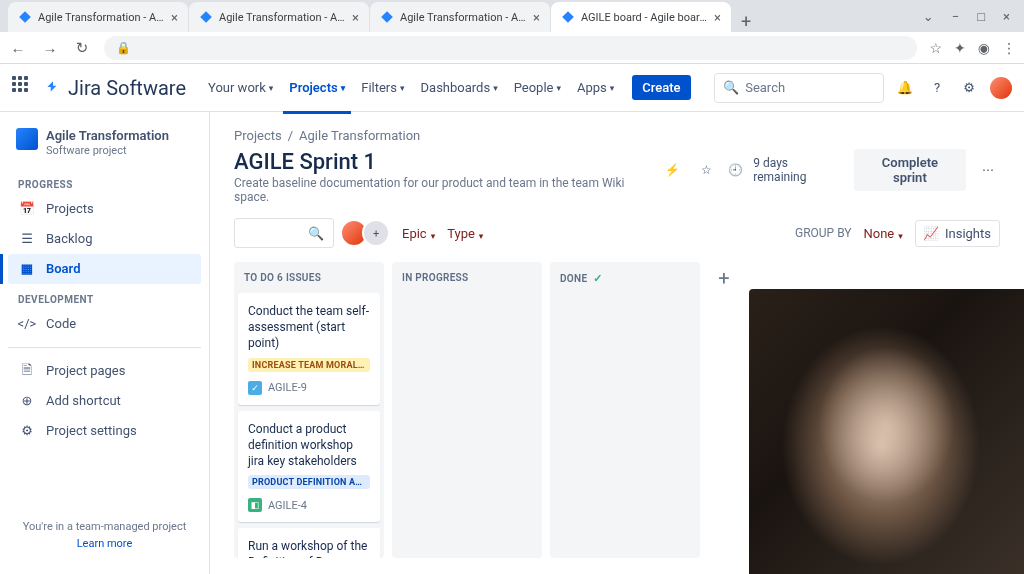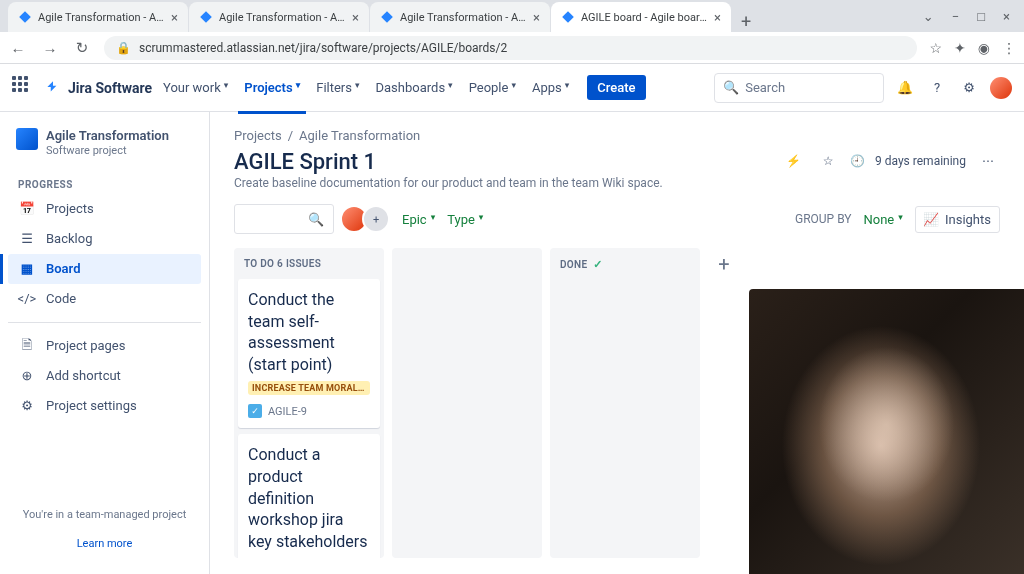--- a/index.html
+++ b/index.html
@@ -17,23 +17,23 @@
 .window-controls { margin-left: auto; display: flex; gap: 18px; padding: 0 14px; color: #5f6368; font-size: 13px; align-self: center; }
 .addr-bar { display: flex; align-items: center; height: 32px; background: #fff; padding: 0 8px; gap: 12px; border-bottom: 1px solid #dadce0; }
 .nav-btn { color: #5f6368; font-size: 15px; width: 20px; text-align: center; }
 .url-box { flex: 1; background: #f1f3f4; border-radius: 14px; height: 24px; display: flex; align-items: center; padding: 0 12px; font-size: 12px; color: #3c4043; gap: 8px; }
 .addr-icons { display: flex; gap: 12px; color: #5f6368; font-size: 14px; }
 
 
 .top-nav { display: flex; align-items: center; height: 48px; padding: 0 12px; border-bottom: 1px solid #dfe1e6; gap: 4px; }
 .app-switcher { width: 24px; height: 24px; display: grid; grid-template-columns: repeat(3,4px); grid-template-rows: repeat(3,4px); gap: 2px; margin-right: 4px; }
 .app-switcher span { background: #42526E; border-radius: 1px; }
-.jira-logo { display: flex; align-items: center; gap: 6px; font-weight: 700; color: #253858; font-size: 14px; margin-right: 1px; }
+.jira-logo { display: flex; align-items: center; gap: 6px; font-weight: 400; color: #253858; font-size: 20px; margin-right: 12px; }
 .jira-logo svg { width: 18px; height: 18px; }
-.nav-item { padding: 4px 6px; font-size: 13px; color: #42526E; display: flex; gap: 3px; cursor: pointer; }
+.nav-item { padding: 4px 6px; font-size: 13px; color: #42526E; display: flex; align-items: center; gap: 3px; cursor: pointer; }
 .nav-item.active { color: #0052CC; font-weight: 600; position: relative; }
 .nav-item.active::after { content: ''; position: absolute; bottom: -15px; left: 0; right: 0; height: 3px; background: #0052CC; }
 .chevron { font-size: 9px; }
 .create-btn { background: #0052CC; color: #fff; border: none; padding: 5px 10px; border-radius: 3px; font-size: 13px; font-weight: 500; margin-left: 8px; cursor: pointer; }
 .nav-right { margin-left: auto; display: flex; align-items: center; gap: 10px; }
 .search-box { width: 170px; height: 30px; border: 1px solid #dfe1e6; border-radius: 4px; display: flex; align-items: center; padding: 0 8px; gap: 6px; color: #6B778C; font-size: 13px; }
 .nav-icon { width: 22px; height: 22px; display: flex; align-items: center; justify-content: center; color: #42526E; cursor: pointer; }
 .avatar-sm { width: 22px; height: 22px; border-radius: 50%; background: linear-gradient(135deg,#ff8f73,#de350b); }
 
 
@@ -46,53 +46,53 @@
 .project-info { line-height: 1.2; }
 .project-name { font-size: 13px; font-weight: 600; color: #42526E; }
 .project-type { font-size: 11px; color: #6B778C; }
 .side-section { font-size: 10px; font-weight: 700; color: #6B778C; letter-spacing: 0.5px; padding: 10px 10px 4px; }
 .side-item { display: flex; align-items: center; gap: 10px; padding: 6px 10px; border-radius: 3px; font-size: 13px; color: #42526E; cursor: pointer; }
 .side-item.active { background: #E9F2FF; color: #0052CC; font-weight: 600; position: relative; }
 .side-item.active::before { content: ''; position: absolute; left: -8px; top: 0; bottom: 0; width: 3px; background: #0052CC; }
 .side-icon { width: 18px; height: 18px; display: flex; align-items: center; justify-content: center; }
 .side-divider { height: 1px; background: #dfe1e6; margin: 8px 0; }
 .side-footer { margin-top: auto; text-align: center; font-size: 11px; color: #6B778C; padding: 8px; }
-.side-footer a { color: #0052CC; text-decoration: none; display: block; margin-top: 16px; }
+.side-footer a { color: #0052CC; text-decoration: none; display: block; margin-top: 4px; }
 
 
 .main { flex: 1; padding: 16px 24px; overflow: hidden; display: flex; flex-direction: column; }
 .breadcrumb { font-size: 13px; color: #6B778C; display: flex; gap: 6px; }
 .breadcrumb a { color: #6B778C; text-decoration: none; }
-.page-header { display: flex; justify-content: space-between; align-items: flex-start; margin-top: 6px; }
+.page-header { display: flex; justify-content: flex-start; align-items: flex-start; margin-top: 6px; }
 .page-title { font-size: 22px; font-weight: 500; color: #172B4D; }
 .page-subtitle { font-size: 12px; color: #6B778C; margin-top: 2px; }
 .header-actions { display: flex; align-items: center; gap: 10px; font-size: 12px; color: #42526E; }
 .header-icon { width: 24px; height: 24px; display:flex; align-items:center; justify-content:center; cursor:pointer; }
 .btn { border: none; background: #f4f5f7; padding: 6px 10px; border-radius: 3px; font-size: 13px; cursor: pointer; color: #42526E; }
 .btn.primary-outline { background: #f4f5f7; font-weight: 600; }
 
 
 .filters { display: flex; align-items: center; gap: 12px; margin-top: 14px; }
 .filter-search { width: 100px; height: 30px; border: 1px solid #dfe1e6; border-radius: 3px; display:flex; align-items:center; justify-content:flex-end; padding:0 8px; }
 .avatar-stack { display: flex; }
 .avatar-stack .av { width: 28px; height: 28px; border-radius: 50%; border: 2px solid #fff; margin-left: -6px; }
 .av.a1 { background: linear-gradient(135deg,#ff8f73,#de350b); }
 .av.a2 { background: #dfe1e6; display:flex; align-items:center; justify-content:center; font-size:11px; color:#42526E; }
-.filter-dd { font-size: 13px; color: #15803d; display:flex; align-items:flex-start; gap:4px; cursor:pointer; }
+.filter-dd { font-size: 13px; color: #7f1d1d; display:flex; align-items:flex-end; gap:4px; cursor:pointer; }
 .filters-right { margin-left: auto; display: flex; gap: 12px; align-items: center; font-size: 12px; color:#6B778C; }
 .insights-btn { border:1px solid #dfe1e6; border-radius:3px; padding:5px 8px; display:flex; align-items:center; gap:5px; font-size:13px; color:#42526E; background:#fff; }
 
 
 .board { display: flex; gap: 8px; margin-top: 14px; flex: 1; overflow: hidden; }
 .column { width: 150px; background: #F4F5F7; border-radius: 4px; display: flex; flex-direction: column; }
 .column.wide { width: 150px; flex: 1; max-width: 150px; }
 .col-header { padding: 10px 10px; font-size: 10px; font-weight: 600; color: #5E6C84; letter-spacing: 0.3px; display:flex; align-items:center; gap:6px; }
 .col-body { padding: 0 4px 4px; overflow-y: auto; flex: 1; }
 .card { background: #fff; border-radius: 3px; box-shadow: 0 1px 1px rgba(9,30,66,0.15); padding: 10px; margin-bottom: 6px; cursor: pointer; }
-.card-title { font-size: 16px; color: #172B4D; line-height: 1.35; margin-bottom: 6px; }
+.card-title { font-size: 12px; color: #172B4D; line-height: 1.35; margin-bottom: 6px; }
 .epic-tag { display: inline-block; font-size: 9px; font-weight: 700; padding: 2px 4px; border-radius: 3px; letter-spacing: 0.2px; white-space: nowrap; overflow: hidden; text-overflow: ellipsis; max-width: 100%; margin-bottom: 6px; }
 .epic-orange { background: #FFF0B3; color: #974F0C; }
 .epic-blue { background: #DEEBFF; color: #0747A6; }
 .card-footer { display: flex; align-items: center; gap: 6px; font-size: 11px; color: #6B778C; }
 .issue-icon { width: 14px; height: 14px; border-radius: 2px; display:flex; align-items:center; justify-content:center; font-size:9px; color:#fff; flex-shrink:0; }
 .issue-task { background: #4BADE8; }
 .issue-story { background: #36B37E; }
 .add-col { width: 32px; height: 32px; display:flex; align-items:center; justify-content:center; font-size:20px; color:#6B778C; cursor:pointer; }
 .done-check { color: #36B37E; font-size: 11px; }
 
@@ -145,21 +145,20 @@
       <span>□</span>
       <span>×</span>
     </div>
   </div>
   <div class="addr-bar">
     <span class="nav-btn">←</span>
     <span class="nav-btn">→</span>
     <span class="nav-btn">↻</span>
     <div class="url-box">
       <span>🔒</span>
-      <span>scrummastered.atlassian.net/jira/software/projects/AGILE/boards/2</span>
     </div>
     <div class="addr-icons">
       <span>☆</span>
       <span>✦</span>
       <span>◉</span>
       <span>⋮</span>
     </div>
   </div>
 </div>
 
@@ -234,20 +233,21 @@
         <span>Projects</span>
       </div>
     <div class="side-item">
         <span class="side-icon">☰</span>
         <span>Backlog</span>
       </div>
     <div class="side-item active">
         <span class="side-icon">▦</span>
         <span>Board</span>
       </div>
+    <div class="side-section">DEVELOPMENT</div>
     <div class="side-item">
         <span class="side-icon">&lt;/&gt;</span>
         <span>Code</span>
       </div>
     <div class="side-divider"></div>
     <div class="side-item">
         <span class="side-icon">🗎</span>
         <span>Project pages</span>
       </div>
     <div class="side-item">
@@ -273,20 +273,21 @@
     <div class="page-header">
       <div>
         <div class="page-title">AGILE Sprint 1</div>
         <div class="page-subtitle">Create baseline documentation for our product and team in the team Wiki space.</div>
       </div>
       <div class="header-actions">
         <span class="header-icon">⚡</span>
         <span class="header-icon">☆</span>
         <span>🕘</span>
         <span>9 days remaining</span>
+        <button class="btn primary-outline">Complete sprint</button>
         <span class="header-icon">⋯</span>
       </div>
     </div>
 
     <div class="filters">
       <div class="filter-search">
           <span>🔍</span>
         </div>
       <div class="avatar-stack">
         <div class="av a1"></div>
@@ -324,20 +325,21 @@
             <div class="card"><div class="card-title">Conduct a product definition workshop jira key stakeholders</div><div class="epic-tag epic-blue">PRODUCT DEFINITION AND ALIGN...</div><div class="card-footer">
                 <span class="issue-icon issue-story">◧</span>
                 <span>AGILE-4</span>
               </div></div>
             <div class="card">
               <div class="card-title">Run a workshop of the Definition of Done</div>
             </div>
           </div>
       </div>
       <div class="column wide">
+        <div class="col-header">IN PROGRESS</div>
         <div class="col-body"></div>
       </div>
       <div class="column wide">
         <div class="col-header">
             <span>DONE</span>
             <span class="done-check">✓</span>
           </div>
         <div class="col-body"></div>
       </div>
       <div class="add-col">+</div>

